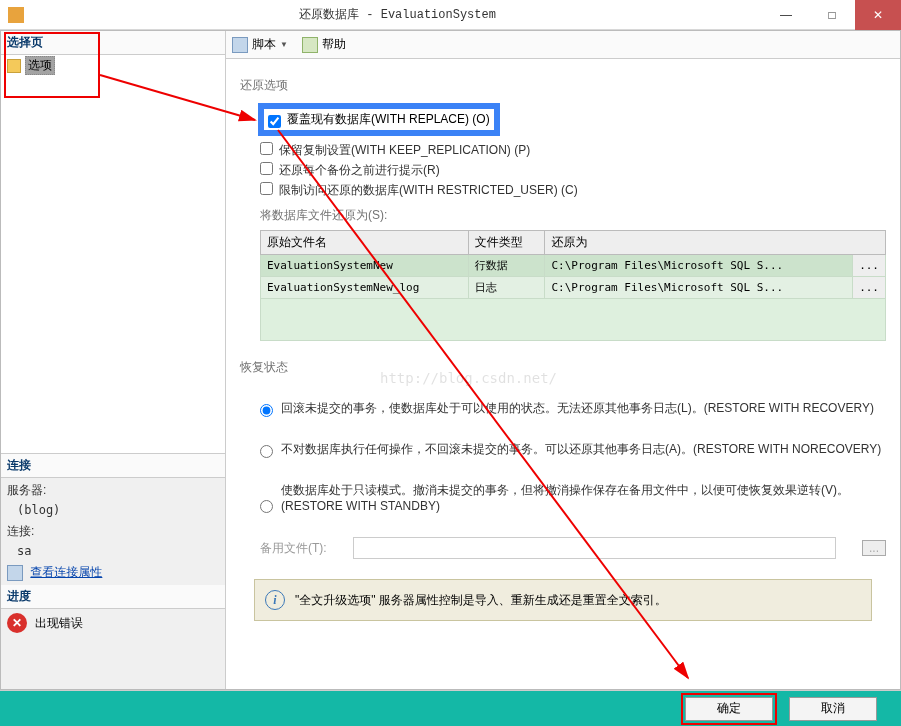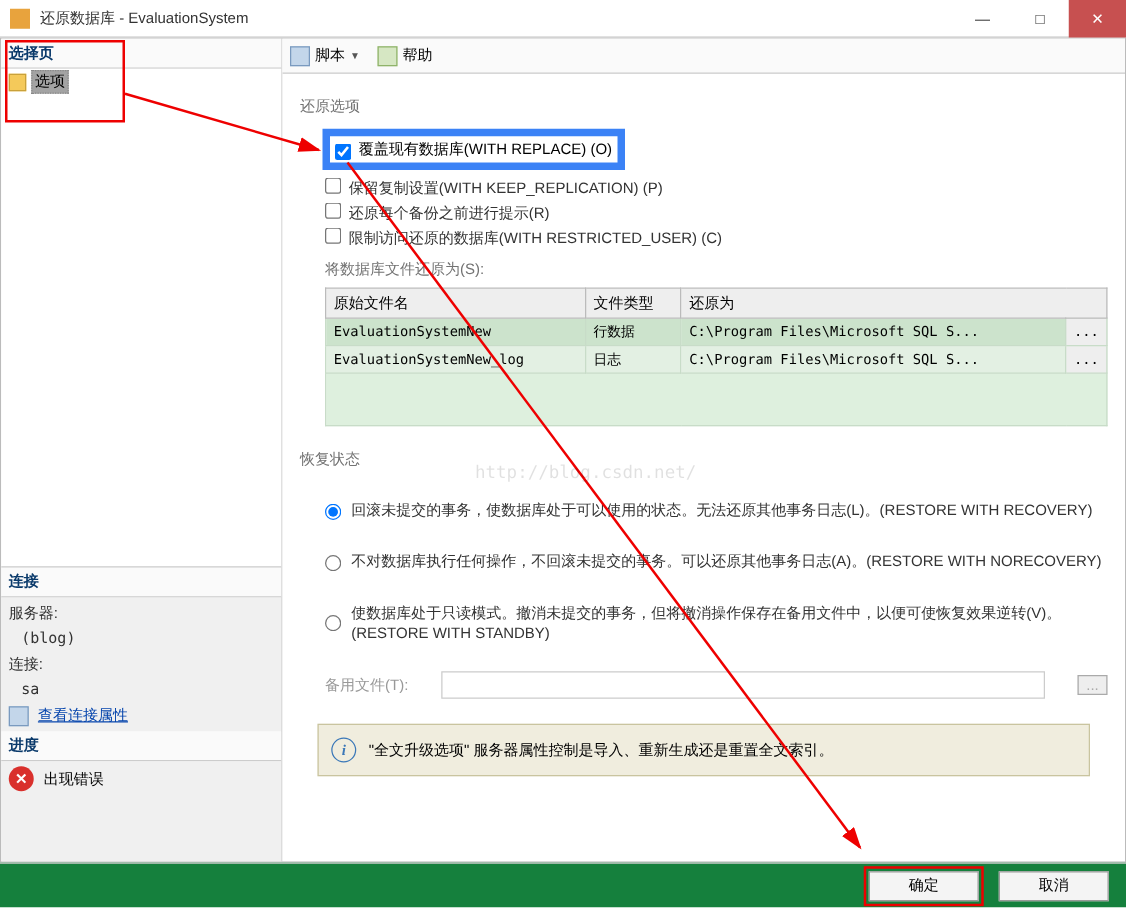--- a/index.html
+++ b/index.html
@@ -1,20 +1,20 @@
 <!DOCTYPE html>
 <html><head>
 <meta charset="utf-8">
 <style>
 * { box-sizing: border-box; margin: 0; padding: 0; font-family: "Microsoft YaHei", "SimSun", Tahoma, sans-serif; font-size: 12px; }
 body { background: #fff; width: 901px; height: 726px; overflow: hidden; position: relative; }
 
 .titlebar { height: 30px; background: #fff; border-bottom: 1px solid #d8d8d8; display: flex; align-items: center; }
 .titlebar .icon { width: 16px; height: 16px; background: #e8a33d; margin: 0 8px; }
-.titlebar .title { flex: 1; text-align: left; color: #333; }
+.titlebar .title { flex: 1; text-align: center; color: #333; font-family: Liberation Mono, monospace; }
 .titlebar .btns { display: flex; }
 .titlebar .wbtn { width: 46px; height: 30px; display: flex; align-items: center; justify-content: center; color: #333; }
 .titlebar .close { background: #c75050; color: #fff; }
 
 .body { display: flex; height: 660px; border: 1px solid #bbb; }
 
 .left { width: 225px; border-right: 1px solid #ccc; display: flex; flex-direction: column; background: #f5f5f5; }
 .left-header { font-weight: bold; color: #0a3a6b; border-bottom: 1px solid #ccc; padding: 3px 6px; background: #fafafa; }
 .left-white { flex: 1; background: #fff; border-bottom: 1px solid #ccc; position: relative; }
 .tree-item { display: flex; align-items: center; gap: 4px; padding: 1px 6px; }
@@ -42,32 +42,32 @@
 
 table.files { width: 100%; border-collapse: collapse; margin: 4px 0 0 20px; width: calc(100% - 20px); }
 table.files th { background: #eee; border: 1px solid #bbb; text-align: left; padding: 3px 6px; font-weight: normal; }
 table.files td { border: 1px solid #c8dcc8; padding: 3px 6px; font-family: Consolas, monospace; font-size: 11px; }
 table.files tr.r0 { background: #cce3cc; }
 table.files tr.r1 { background: #e3f0e3; }
 table.files tr.rblank td { background: #def0de; height: 42px; border-top: none; }
 .brws { width: 24px; text-align: center; background: #eee; border: 1px solid #aaa; display: inline-block; }
 
 .recov { margin: 6px 0 6px 20px; }
-.radio-row { display: flex; align-items: center; gap: 8px; margin: 24px 0; color: #333; }
+.radio-row { display: flex; align-items: flex-end; gap: 8px; margin: 24px 0; color: #333; }
 .radio-row input { margin-top: 2px; }
 .radio-row span { flex: 1; }
 
 .backup-row { display: flex; align-items: center; gap: 26px; margin: 24px 0 0 20px; color: #999; }
 .backup-row input.txt { flex: 1; height: 22px; border: 1px solid #ccc; background: #fff; }
 .backup-row .brws { color: #aaa; }
 
 .info-bar { margin: 20px 14px 0 14px; background: #f0edde; border: 1px solid #c9c49f; padding: 10px; display: flex; align-items: center; gap: 10px; }
 .info-i { width: 20px; height: 20px; border-radius: 50%; border: 1px solid #3b78b8; color: #3b78b8; display: flex; align-items: center; justify-content: center; font-style: italic; font-family: serif; font-weight: bold; }
 
-.footer { height: 36px; border-top: 1px solid #ccc; display: flex; justify-content: flex-end; align-items: center; gap: 12px; padding: 0 14px; background: #15803d; position: absolute; bottom: 0; left: 0; right: 0; }
+.footer { height: 36px; border-top: 1px solid #ccc; display: flex; justify-content: flex-end; align-items: center; gap: 12px; padding: 0 24px; background: #14b8a6; position: absolute; bottom: 0; left: 0; right: 0; }
 .btn { width: 88px; height: 24px; border: 1px solid #999; background: #f4f4f4; }
 .redbox3 { border: 2px solid #e00; padding: 2px; }
 
 svg.arrow { position: absolute; top: 0; left: 0; pointer-events: none; }
 .watermark { position: absolute; top: 370px; left: 380px; color: rgba(0,0,0,0.12); font-size: 14px; font-family: Consolas, monospace; }
 </style>
 </head>
 <body>
 
 <div class="titlebar">

